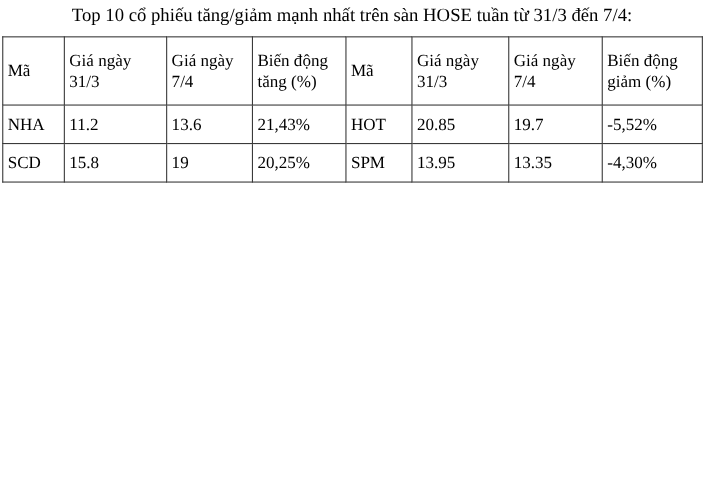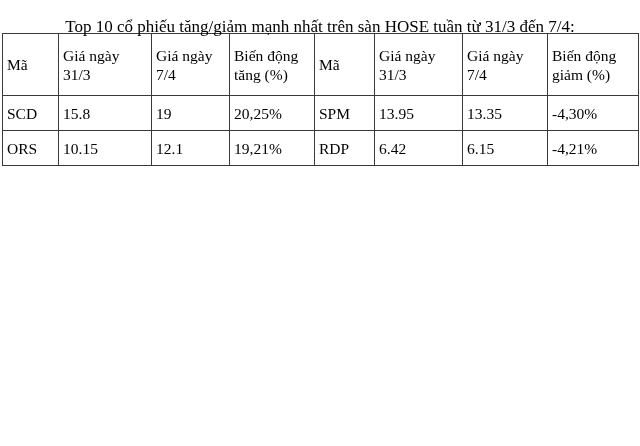--- a/index.html
+++ b/index.html
@@ -13,21 +13,21 @@
   }
   .page {
     width: 640px;
     height: 446px;
     overflow: hidden;
   }
   .page-title {
     text-align: center;
     font-size: 17px;
     line-height: 20px;
-    padding-top: 17px;
+    padding-top: 4px;
     height: 33px;
     white-space: nowrap;
   }
   table.stock-table {
     border-collapse: collapse;
     table-layout: fixed;
     margin-left: 2px;
     width: 636px;
   }
   .stock-table th,
@@ -69,35 +69,35 @@
         <th>Giá ngày 7/4</th>
         <th>Biến động tăng (%)</th>
         <th>Mã</th>
         <th>Giá ngày 31/3</th>
         <th>Giá ngày 7/4</th>
         <th>Biến động giảm (%)</th>
       </tr>
     </thead>
     <tbody>
       <tr>
+        <td>NHA</td>
+        <td>11.2</td>
+        <td>13.6</td>
+        <td>21,43%</td>
+        <td>HOT</td>
+        <td>20.85</td>
+        <td>19.7</td>
+        <td>-5,52%</td>
+      </tr>
+      <tr>
         <td>SCD</td>
         <td>15.8</td>
         <td>19</td>
         <td>20,25%</td>
         <td>SPM</td>
         <td>13.95</td>
         <td>13.35</td>
         <td>-4,30%</td>
       </tr>
-      <tr>
-        <td>ORS</td>
-        <td>10.15</td>
-        <td>12.1</td>
-        <td>19,21%</td>
-        <td>RDP</td>
-        <td>6.42</td>
-        <td>6.15</td>
-        <td>-4,21%</td>
-      </tr>
     </tbody>
   </table>
 
 </div>
 
 </body></html>

